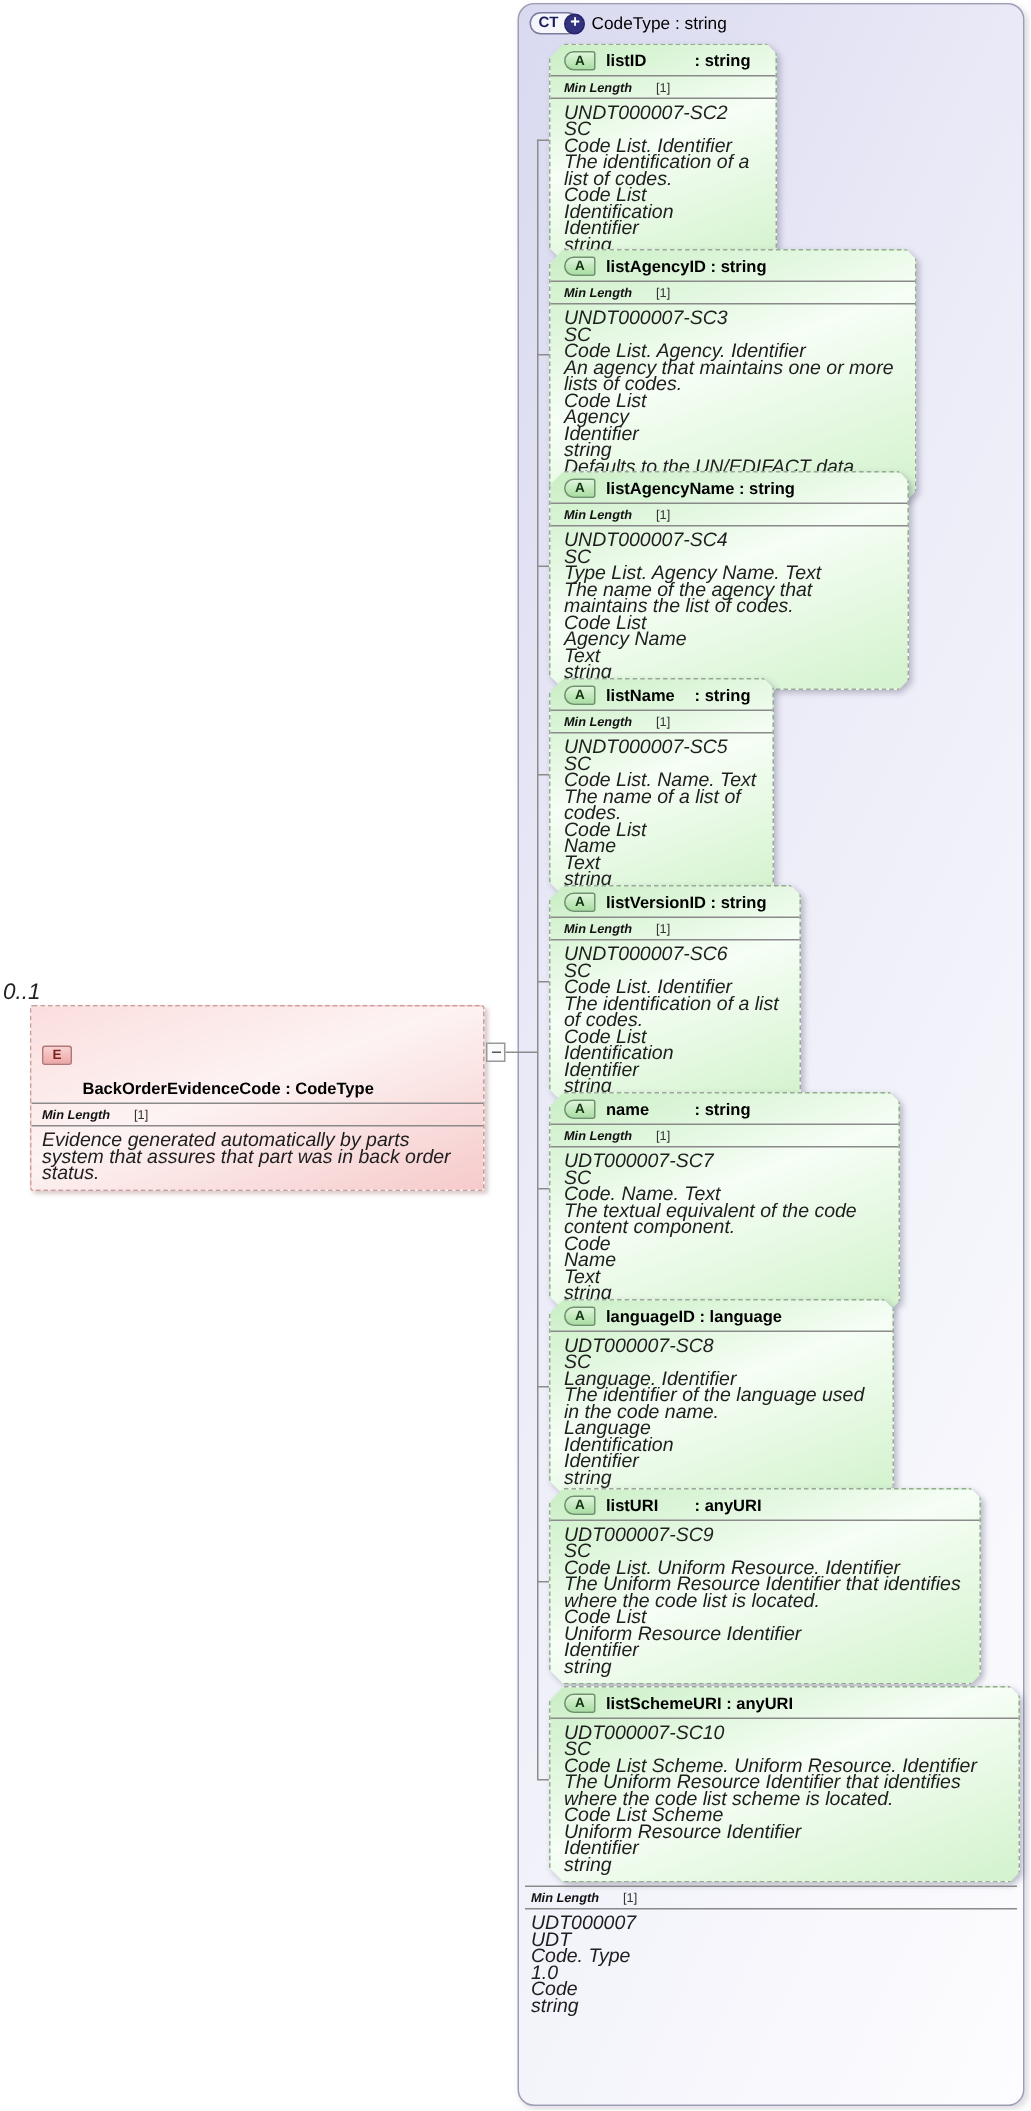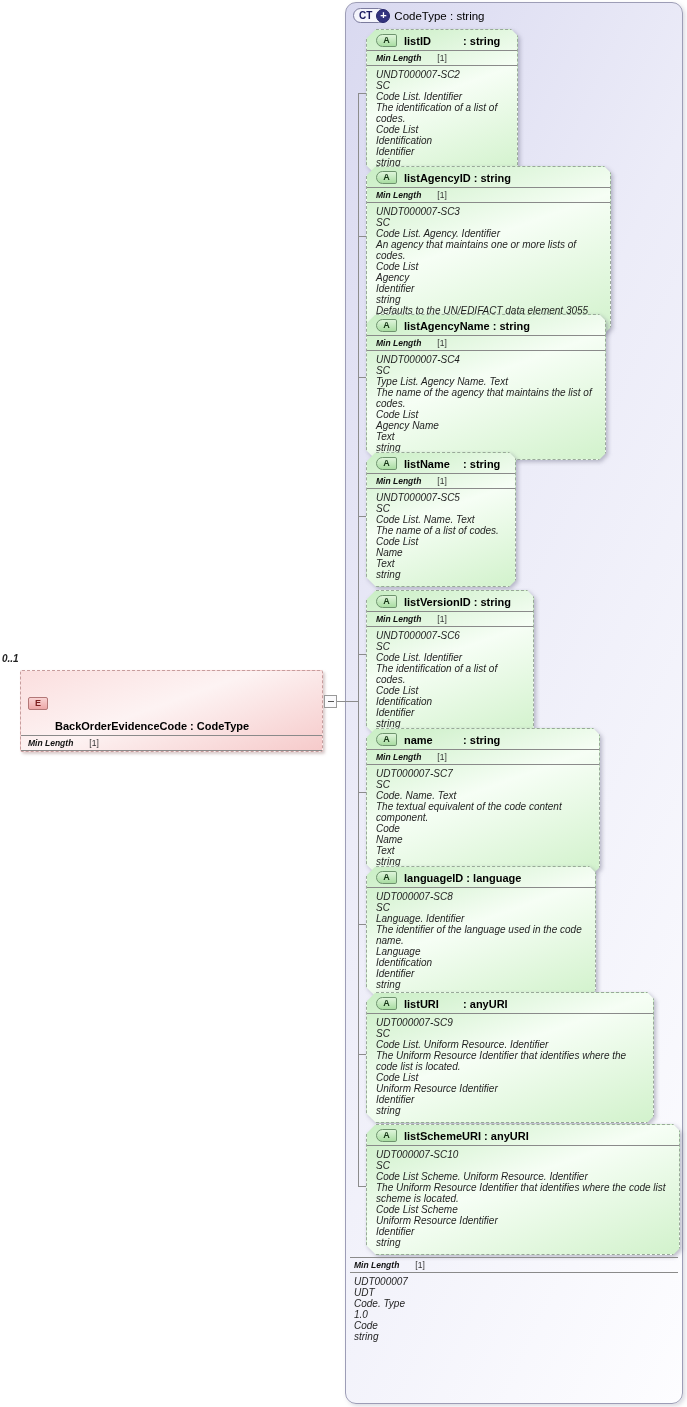--- a/index.html
+++ b/index.html
@@ -42,21 +42,21 @@
     border:1px solid #6e936e; border-radius:7px 2px 2px 7px;
     background:linear-gradient(#dff5db,#a9dda2);
     font-size:9px; font-weight:bold; color:#143314; text-align:center; line-height:11px;
   }
   .attr-title { font-size:11px; font-weight:bold; color:#000; white-space:pre; }
   .attr-title .nm { display:inline-block; min-width:56px; }
   .sep-line { border-top:1px solid #8a8a8a; height:0; }
   .facet-row { display:flex; padding:2px 6px 2px 9px; font-size:8.5px; }
   .facet-name { font-style:italic; font-weight:bold; color:#111; }
   .facet-value { margin-left:16px; color:#333; }
-  .desc { padding:3px 6px 6px 9px; font-size:10px; font-style:italic; line-height:11px; color:#1e1e1e; }
+  .desc { padding:3px 6px 6px 9px; font-size:13px; font-style:italic; line-height:11px; color:#1e1e1e; }
 
   
   .ct-footer { position:absolute; left:4px; right:4px; top:1254px; }
   .ct-footer .facet-row { padding-left:4px; }
   .ct-footer .desc { padding-left:4px; padding-bottom:2px; }
 
   
   .elem-box {
     position:absolute; left:20px; top:670px; width:303px; box-sizing:border-box;
     border:1px dashed #c79d9d; border-radius:2px;
@@ -67,21 +67,21 @@
   .e-icon {
     flex:0 0 auto; width:20px; height:13px; box-sizing:border-box;
     border:1px solid #b27777; border-radius:2px;
     background:linear-gradient(#f9d3d3,#eda7a7);
     color:#7c1f1f; font-size:9px; font-weight:bold; text-align:center; line-height:11px;
   }
   .elem-title { font-size:11px; font-weight:bold; color:#000; white-space:pre;margin-top:45px; }
   .elem-box .facet-row { padding-left:7px; }
   .elem-box .desc { padding-left:7px; }
 
-  .cardinality { position:absolute; left:2px; top:653px; font-size:10px; font-style:italic; color:#222;font-weight:bold; }
+  .cardinality { position:absolute; left:2px; top:653px; font-size:15px; font-style:italic; color:#222; }
 
   
   .hline, .vline { position:absolute; background:#8c8c8c; }
   .toggle-square {
     position:absolute; left:324px; top:695px; width:13px; height:13px; box-sizing:border-box;
     border:1px solid #999; background:#fafafc;
   }
   .toggle-square::after {
     content:""; position:absolute; left:3px; top:5px; width:6px; height:1px; background:#555;
   }
@@ -356,18 +356,19 @@
     <div class="elem-header">
       <span class="e-icon">E</span>
       <span class="elem-title"><span>BackOrderEvidenceCode</span><span> : </span><span>CodeType</span></span>
     </div>
     <div class="sep-line"></div>
     <div class="facet-row">
       <span class="facet-name">Min Length</span>
       <span class="facet-value">[1]</span>
     </div>
     <div class="sep-line"></div>
+    <div class="desc">Evidence generated automatically by parts system that assures that part was in back order status.</div>
   </div>
 
   <div class="toggle-square"></div>
   <div class="hline" style="left:337px; top:701px; width:21px; height:1px;"></div>
 
 </div>
 
 </body></html>

